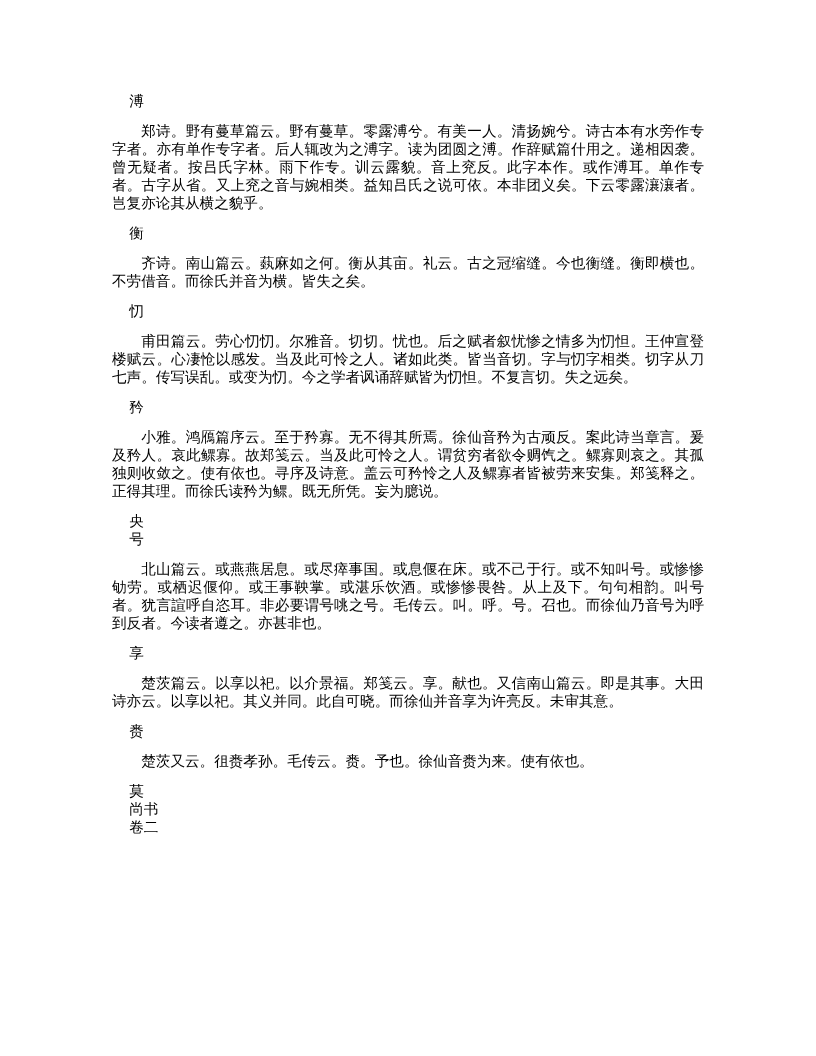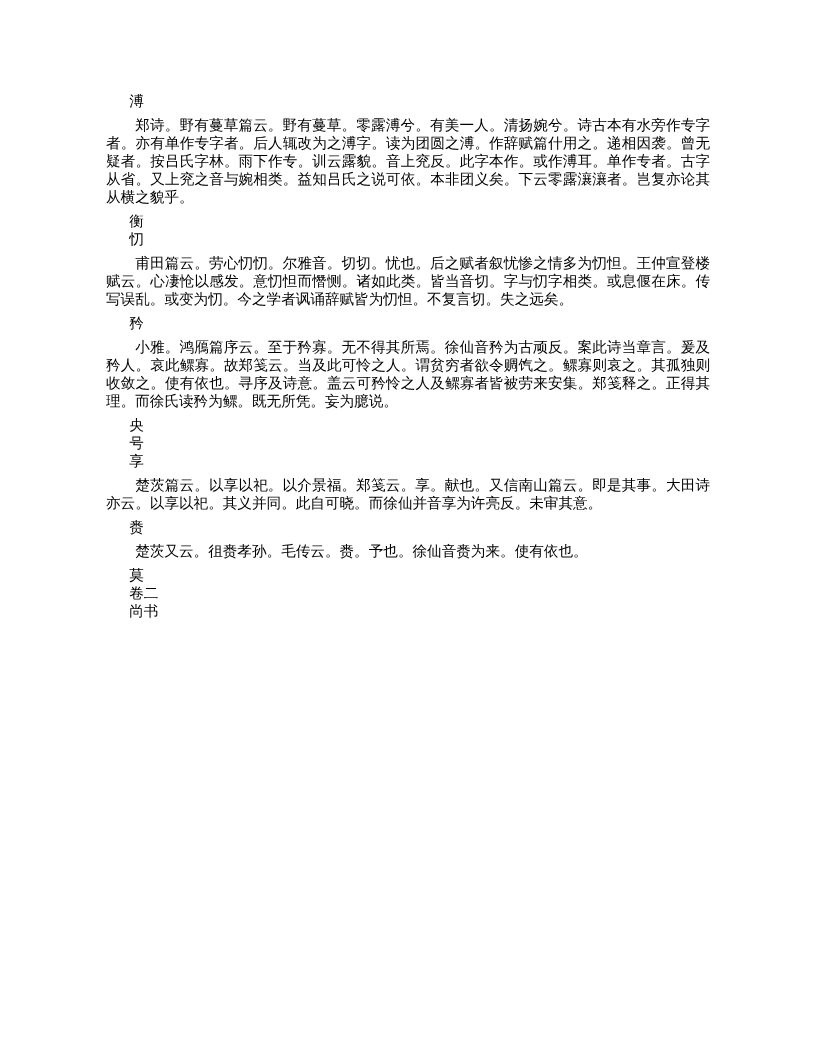--- a/index.html
+++ b/index.html
@@ -26,39 +26,41 @@
     text-align: justify;
     text-justify: inter-ideograph;
     word-break: break-all;
   }
   .heading {
     margin: 0;
     text-indent: 2em;
     text-align: left;
   }
   .para {
-    margin: 6px;
+    margin: 12px;
     text-indent: 2em;
   }
 </style>
 </head>
 <body>
 
 <div class="page">
   <div class="doc" id="doc-body">
       <div class="heading">溥</div>
       <p class="para">郑诗。野有蔓草篇云。野有蔓草。零露溥兮。有美一人。清扬婉兮。诗古本有水旁作专字者。亦有单作专字者。后人辄改为之溥字。读为团圆之溥。作辞赋篇什用之。递相因袭。曾无疑者。按吕氏字林。雨下作专。训云露貌。音上兖反。此字本作。或作溥耳。单作专者。古字从省。又上兖之音与婉相类。益知吕氏之说可依。本非团义矣。下云零露瀼瀼者。岂复亦论其从横之貌乎。</p>
       <div class="heading">衡</div>
+      <p class="para">齐诗。南山篇云。蓺麻如之何。衡从其亩。礼云。古之冠缩缝。今也衡缝。衡即横也。不劳借音。而徐氏并音为横。皆失之矣。</p>
       <div class="heading">忉</div>
-      <p class="para">甫田篇云。劳心忉忉。尔雅音。切切。忧也。后之赋者叙忧惨之情多为忉怛。王仲宣登楼赋云。心凄怆以感发。意忉怛而憯恻。诸如此类。皆当音切。字与忉字相类。或息偃在床。传写误乱。或变为忉。今之学者讽诵辞赋皆为忉怛。不复言切。失之远矣。</p>
+      <p class="para">甫田篇云。劳心忉忉。尔雅音。切切。忧也。后之赋者叙忧惨之情多为忉怛。王仲宣登楼赋云。心凄怆以感发。当及此可怜之人。诸如此类。皆当音切。字与忉字相类。切字从刀七声。传写误乱。或变为忉。今之学者讽诵辞赋皆为忉怛。不复言切。失之远矣。</p>
       <div class="heading">矜</div>
       <p class="para">小雅。鸿鴈篇序云。至于矜寡。无不得其所焉。徐仙音矜为古顽反。案此诗当章言。爰及矜人。哀此鳏寡。故郑笺云。当及此可怜之人。谓贫穷者欲令赒饩之。鳏寡则哀之。其孤独则收敛之。使有依也。寻序及诗意。盖云可矜怜之人及鳏寡者皆被劳来安集。郑笺释之。正得其理。而徐氏读矜为鳏。既无所凭。妄为臆说。</p>
       <div class="heading">央</div>
       <div class="heading">号</div>
+      <p class="para">北山篇云。或燕燕居息。或尽瘁事国。或息偃在床。或不己于行。或不知叫号。或惨惨劬劳。或栖迟偃仰。或王事鞅掌。或湛乐饮酒。或惨惨畏咎。从上及下。句句相韵。叫号者。犹言諠呼自恣耳。非必要谓号咷之号。毛传云。叫。呼。号。召也。而徐仙乃音号为呼到反者。今读者遵之。亦甚非也。</p>
       <div class="heading">享</div>
       <p class="para">楚茨篇云。以享以祀。以介景福。郑笺云。享。献也。又信南山篇云。即是其事。大田诗亦云。以享以祀。其义并同。此自可晓。而徐仙并音享为许亮反。未审其意。</p>
       <div class="heading">赉</div>
       <p class="para">楚茨又云。徂赉孝孙。毛传云。赉。予也。徐仙音赉为来。使有依也。</p>
       <div class="heading">莫</div>
+      <div class="heading">尚书</div>
       <div class="heading">卷二</div>
-      <div class="heading">尚书</div>
     </div>
 </div>
 
 </body></html>

